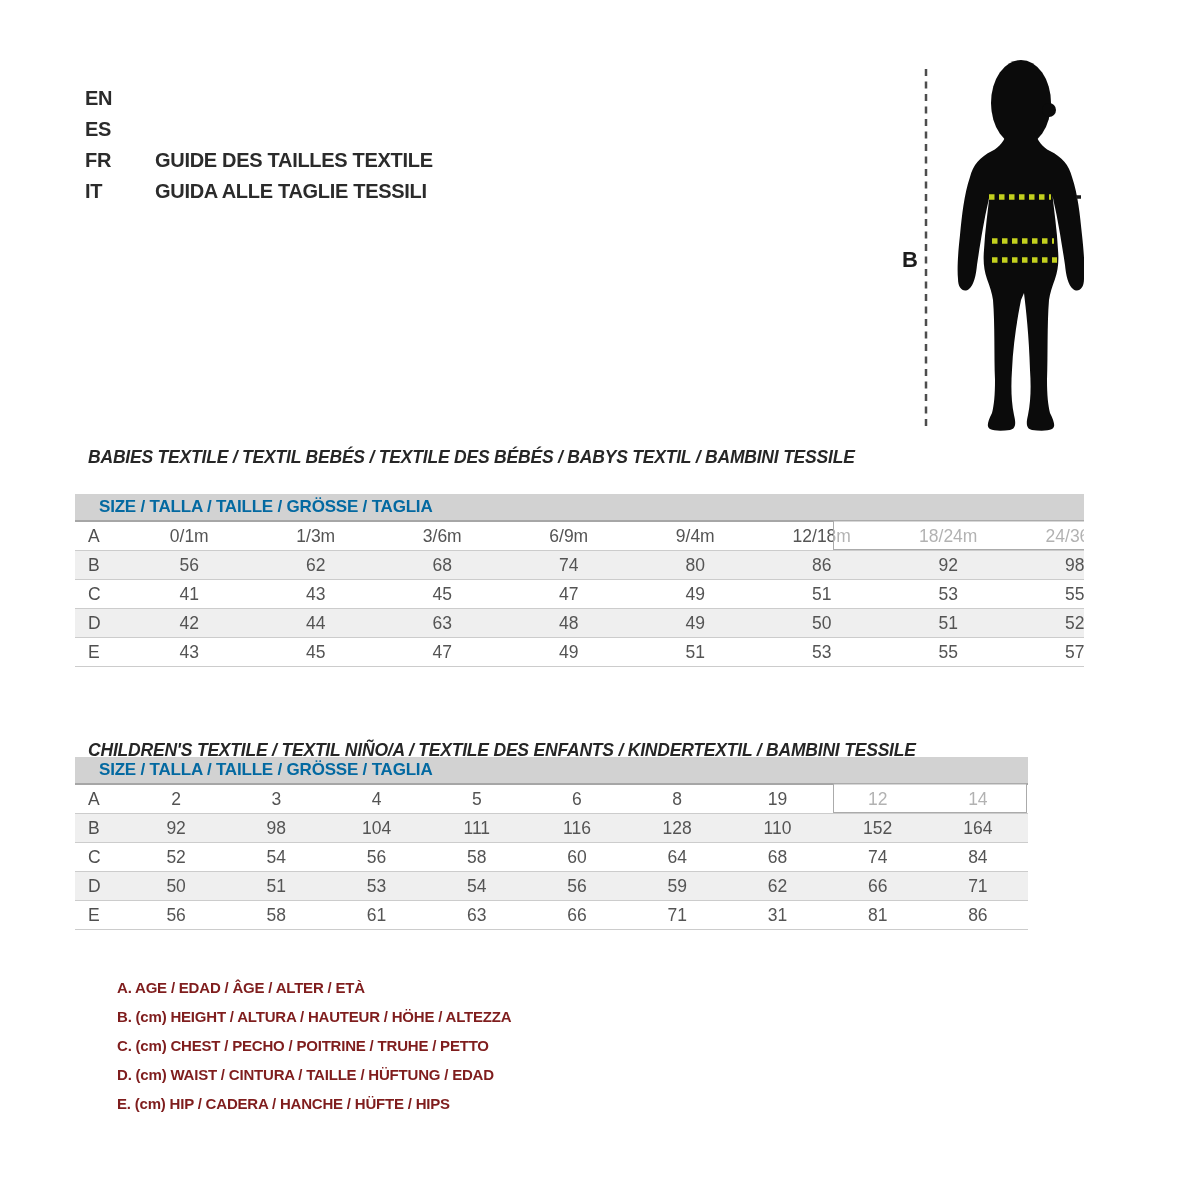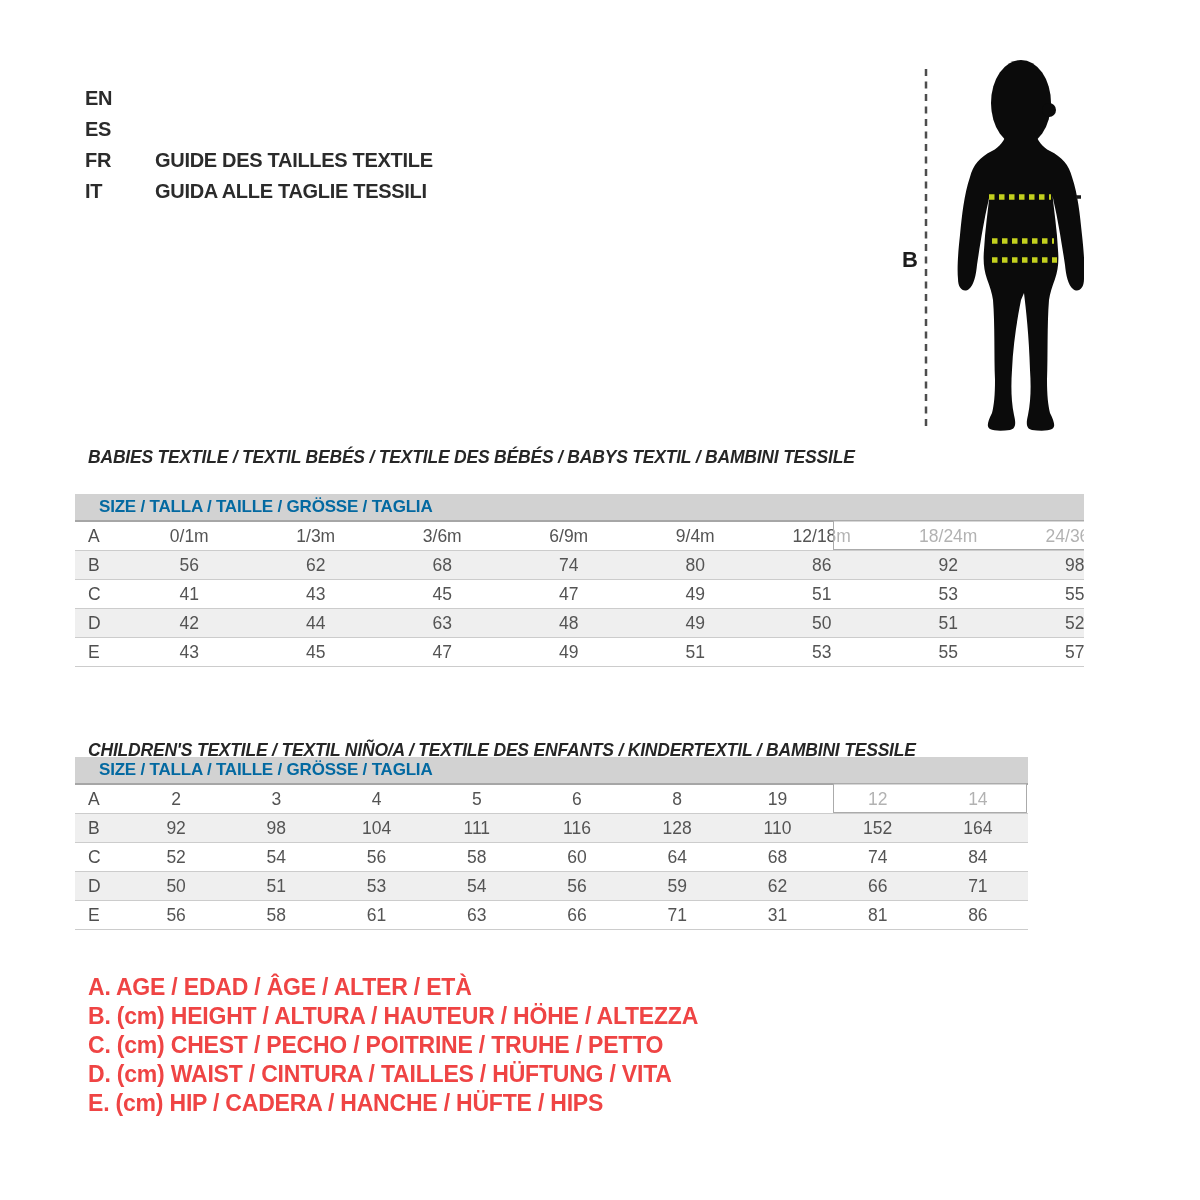--- a/index.html
+++ b/index.html
@@ -30,22 +30,22 @@
   .t-row:last-child{border-bottom:none;}
   .t-row.striped{background:#efefef;}
   .cell{flex:1;text-align:center;}
   .cell.letter{flex:none;width:38px;padding-left:13px;text-align:left;color:#4f4f4f;}
   .highlight-box{position:absolute;top:26px;height:30px;background:rgba(255,255,255,0.55);
     border:1px solid #ababab;box-sizing:border-box;}
   .box-babies{left:758px;width:304px;}
   .box-children{left:758px;width:194px;}
   
   .legend{position:absolute;left:88px;top:973px;}
-  .legend-line{height:29px;line-height:29px;font-size:23px;font-weight:bold;
-    letter-spacing:-0.2px;color:#ef4444;white-space:nowrap;}
+  .legend-line{height:29px;line-height:29px;font-size:15px;font-weight:bold;
+    letter-spacing:-0.2px;color:#7f1d1d;white-space:nowrap;margin-left:29px;}
 </style>
 </head>
 <body>
 
 <div class="page">
 
   <div class="lang-block">
     <div class="lang-row">
       <span>EN</span>
     </div>
@@ -224,17 +224,17 @@
       <div class="cell">81</div>
       <div class="cell">86</div>
     </div>
     <div class="highlight-box box-children"></div>
   </div>
 
   <div class="legend">
     <div class="legend-line">A. AGE / EDAD / ÂGE / ALTER / ETÀ</div>
     <div class="legend-line">B. (cm) HEIGHT / ALTURA / HAUTEUR / HÖHE / ALTEZZA</div>
     <div class="legend-line">C. (cm) CHEST / PECHO / POITRINE / TRUHE / PETTO</div>
-    <div class="legend-line">D. (cm) WAIST / CINTURA / TAILLES / HÜFTUNG / VITA</div>
+    <div class="legend-line">D. (cm) WAIST / CINTURA / TAILLE / HÜFTUNG / EDAD</div>
     <div class="legend-line">E. (cm) HIP / CADERA / HANCHE / HÜFTE / HIPS</div>
   </div>
 
 </div>
 
 </body></html>

